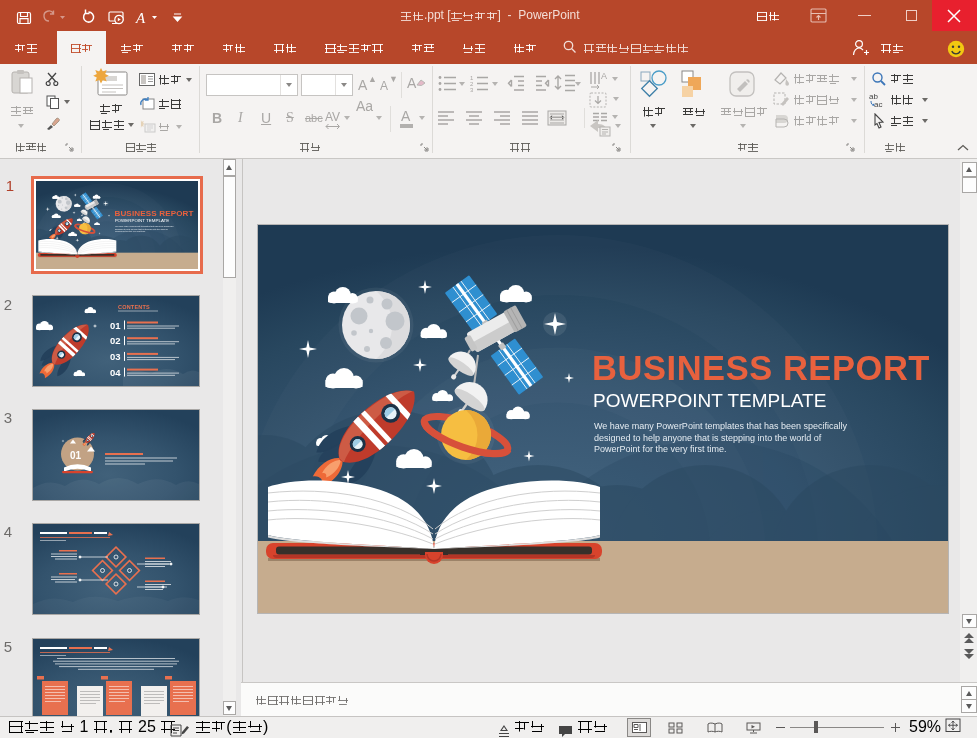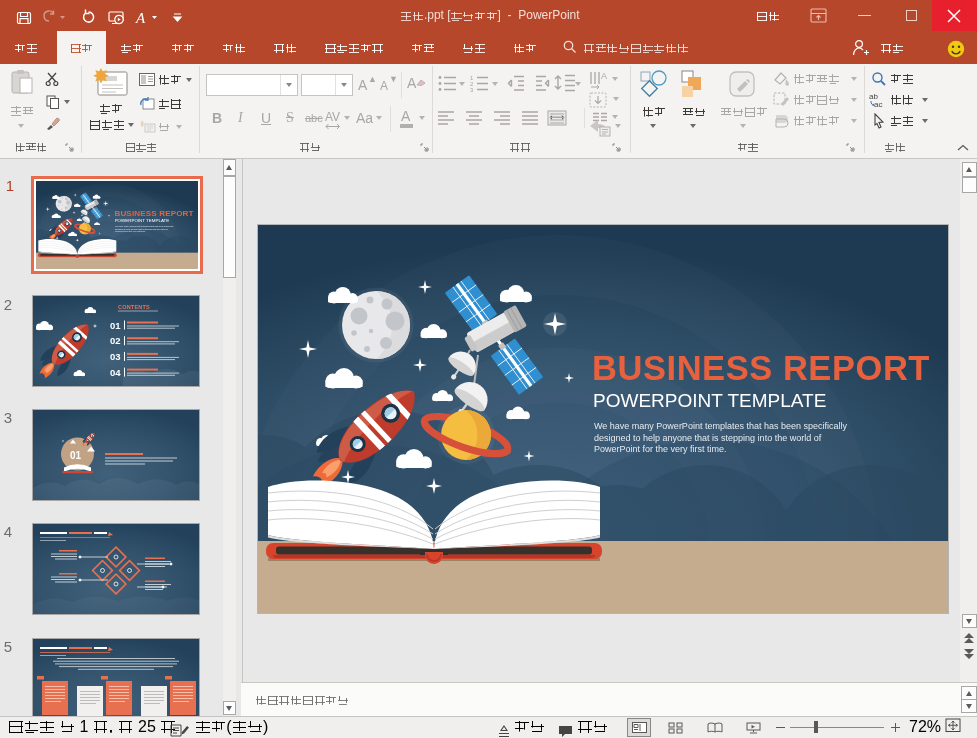--- a/index.html
+++ b/index.html
@@ -196,21 +196,21 @@
 <div class="gl" style="left:212px;top:110px;font-weight:bold;font-size:14px">B</div>
 <div class="gl" style="left:238px;top:110px;font-style:italic;font-size:14px;font-family:'Liberation Serif'">I</div>
 <div class="gl" style="left:261px;top:110px;font-size:14px;text-decoration:underline">U</div>
 <div class="gl" style="left:286px;top:110px;font-size:14px;text-decoration:line-through;font-family:'Liberation Serif'">S</div>
 <div class="gl" style="left:305px;top:112px;font-size:11px;text-decoration:line-through">abc</div>
 <div class="gl" style="left:325px;top:110px;font-size:12px">AV</div>
 <svg class="abs" style="left:325px;top:123px" width="16" height="7" viewBox="0 0 16 7" stroke="#a9a7a5" fill="none">
       <path d="M1,3.5 h13 M3.5,1 L1,3.5 l2.5,2.5 M12,1 l2.5,2.5 L12,6"></path>
     </svg>
 <div class="dd dis" style="left:344px;top:116px"></div>
-<div class="gl" style="left:356px;top:110px;font-size:14px">Aa</div>
+<div class="gl" style="left:356px;top:98px;font-size:14px">Aa</div>
 <div class="dd dis" style="left:376px;top:116px"></div>
 <div class="abs" style="left:390px;top:106px;width:1px;height:26px;background:#e0dedb"></div>
 <div class="gl" style="left:401px;top:108px;font-size:14px">A</div>
 <div class="abs" style="left:400px;top:124px;width:13px;height:4px;background:#b2b0ae"></div>
 <div class="dd dis" style="left:419px;top:116px"></div>
 <svg class="abs" style="left:420px;top:143px" width="10" height="10" viewBox="0 0 10 10" stroke="#8a8886" fill="none">
  <path d="M1,3 v-2 h2 M8,5 v3 h-3 M4,4 l3,3 M7,4.2 v2.8 h-2.8" stroke-width="1"></path>
 </svg>
 
 <g></g>
@@ -795,18 +795,18 @@
  <rect x="1" y="1" width="13" height="7"></rect>
       <path d="M7.5,8 v2 M4,11 h7" stroke-width="1"></path>
       <path d="M5.5,3 l3.5,1.8 -3.5,1.8 Z" fill="#5a5857" stroke="none"></path>
 </svg>
 <div class="abs" style="left:776px;top:726.5px;width:9px;height:1.4px;background:#5a5857"></div>
 <div class="abs" style="left:790px;top:727px;width:94px;height:1px;background:#8a8886"></div>
 <div class="abs" style="left:835px;top:727px;width:1px;height:0;border-left:1px solid #8a8886"></div>
 <div class="abs" style="left:814px;top:721px;width:4px;height:12px;background:#5a5857"></div>
 <div class="abs" style="left:891px;top:726.5px;width:9px;height:1.4px;background:#5a5857"></div>
 <div class="abs" style="left:895px;top:722.5px;width:1.4px;height:9px;background:#5a5857"></div>
-<div class="st" style="left:909px">72%</div>
+<div class="st" style="left:909px">59%</div>
 <svg class="abs" style="left:945px;top:718px" width="16" height="15" viewBox="0 0 16 15" stroke="#444" fill="none">
  <rect x="1" y="1" width="14" height="12.5"></rect>
  <path d="M8,3 v9 M3.5,7.25 h9 M8,3 l-1.5,1.8 M8,3 l1.5,1.8 M8,12 l-1.5,-1.8 M8,12 l1.5,-1.8 M3.5,7.25 l1.8,-1.5 M3.5,7.25 l1.8,1.5 M12.5,7.25 l-1.8,-1.5 M12.5,7.25 l-1.8,1.5" stroke-width="0.9"></path>
 </svg>
 
 </div>
 </body></html>

